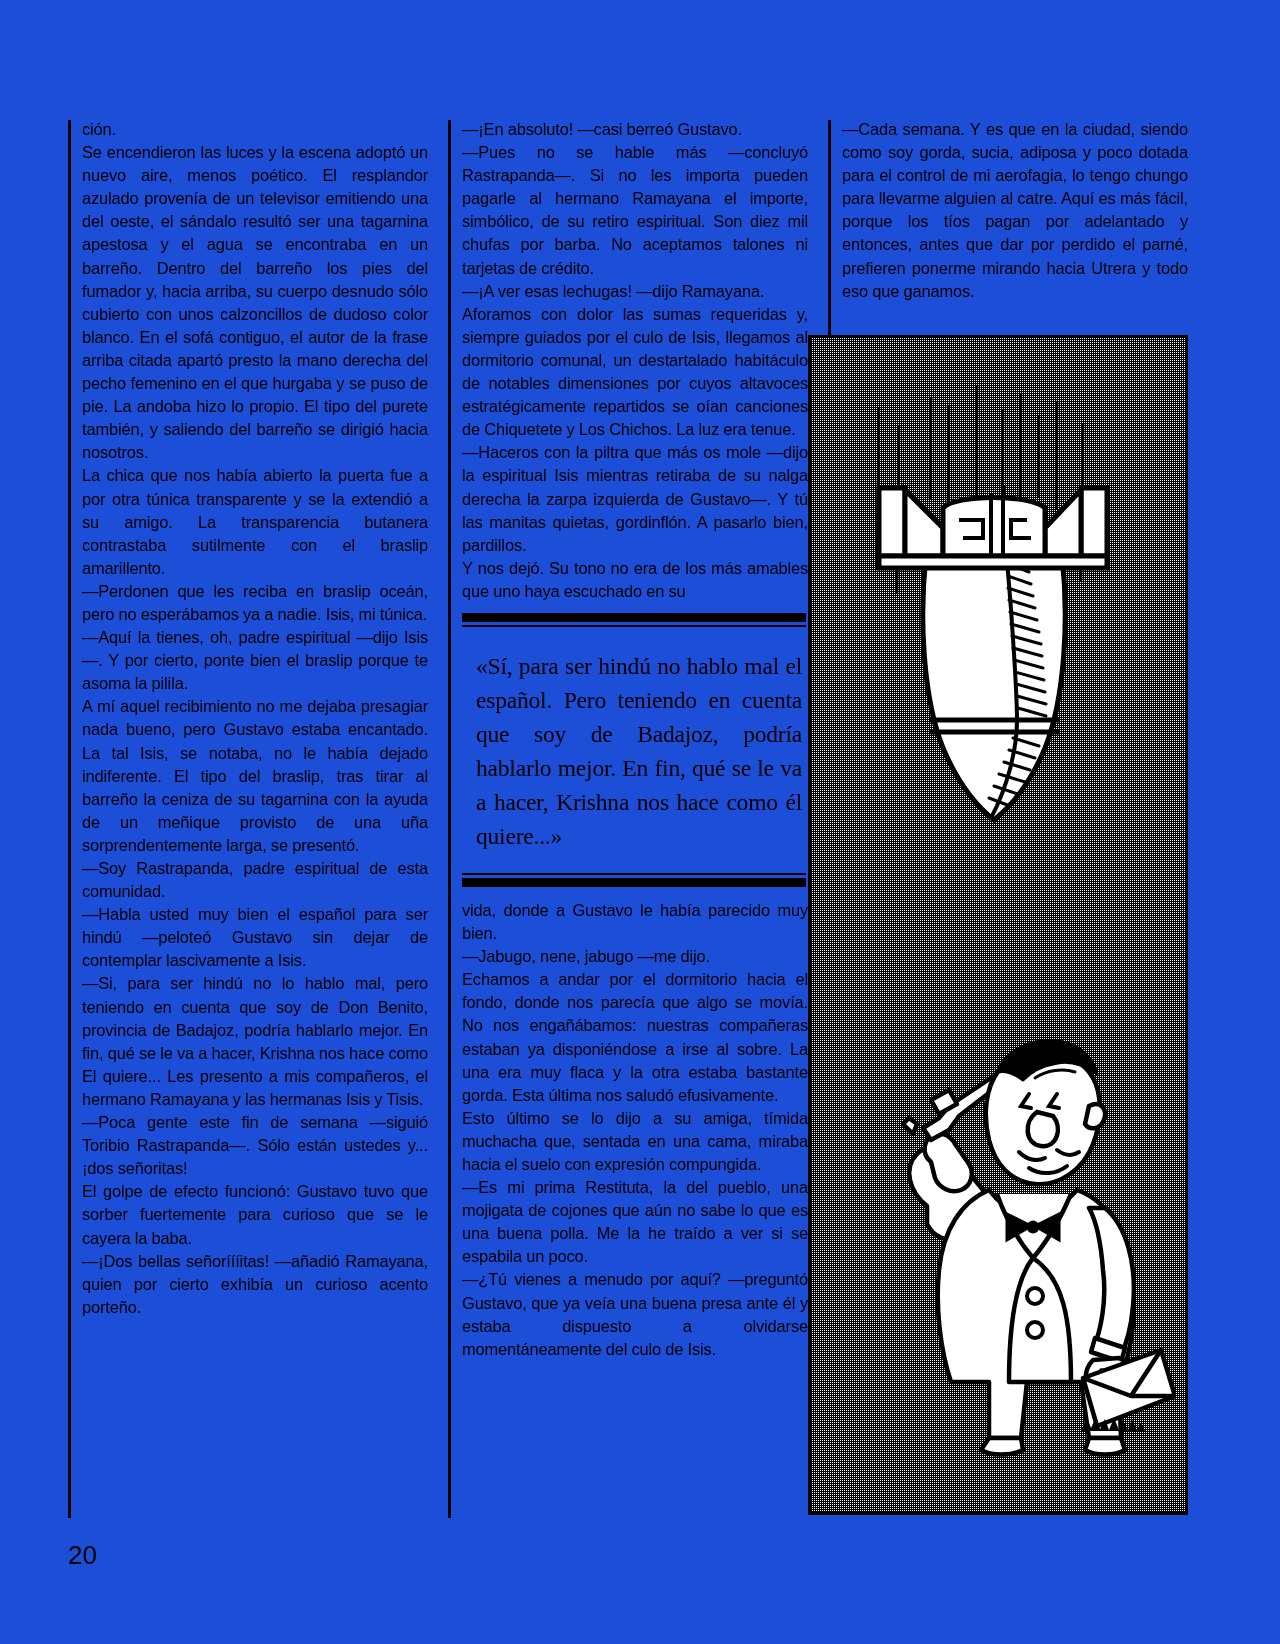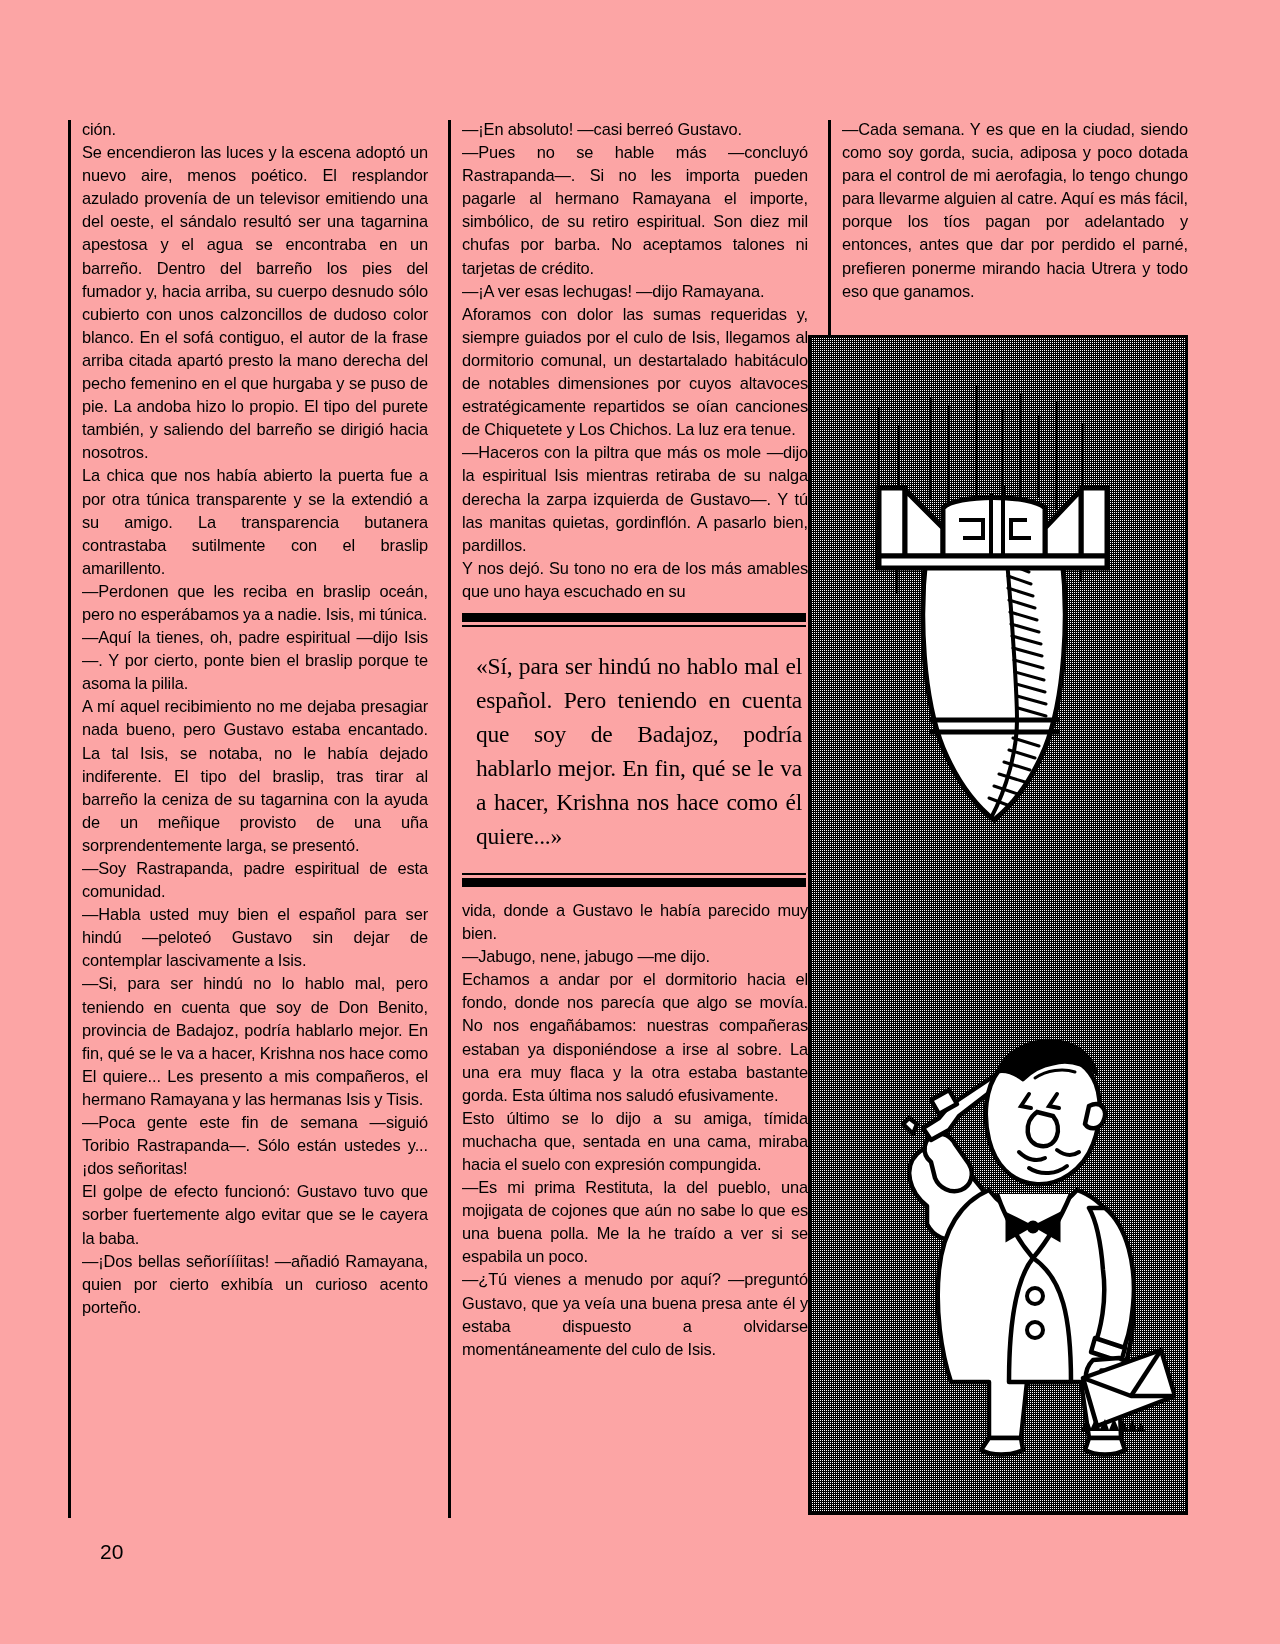--- a/index.html
+++ b/index.html
@@ -12,21 +12,21 @@
     font-family: "Liberation Sans", sans-serif;
     color: #000;
     position: relative;
     overflow: hidden;
   }
 
   .page {
     position: absolute;
     left: 0; top: 0;
     width: 1280px; height: 1644px;
-    background: #fca5a5;
+    background: #1d4ed8;
   }
 
   
   .cols {
     position: absolute;
     left: 68px;
     top: 118px;
     width: 1120px;
     height: 1400px;
     display: flex;
@@ -114,23 +114,22 @@
     position: absolute;
   }
   .art-bomb { left: 20px; top: 30px; width: 340px; height: 540px; }
   .art-man  { left: 20px; top: 640px; width: 345px; height: 480px; }
 
   
   .page-number {
     position: absolute;
     left: 68px;
     top: 1540px;
-    font-size: 21px;
+    font-size: 26px;
     letter-spacing: 0px;
-    margin-left: 32px;
   }
 </style>
 </head>
 <body>
 
 <div class="page">
 
   <div class="cols">
 
     <div class="col c1">
@@ -138,21 +137,21 @@
         <p>ción.</p>
         <p>Se encendieron las luces y la escena adoptó un nuevo aire, menos poético. El resplandor azulado provenía de un televisor emitiendo una del oeste, el sándalo resultó ser una tagarnina apestosa y el agua se encontraba en un barreño. Dentro del barreño los pies del fumador y, hacia arriba, su cuerpo desnudo sólo cubierto con unos calzoncillos de dudoso color blanco. En el sofá contiguo, el autor de la frase arriba citada apartó presto la mano derecha del pecho femenino en el que hurgaba y se puso de pie. La andoba hizo lo propio. El tipo del purete también, y saliendo del barreño se dirigió hacia nosotros.</p>
         <p>La chica que nos había abierto la puerta fue a por otra túnica transparente y se la extendió a su amigo. La transparencia butanera contrastaba sutilmente con el braslip amarillento.</p>
         <p>—Perdonen que les reciba en braslip oceán, pero no esperábamos ya a nadie. Isis, mi túnica.</p>
         <p>—Aquí la tienes, oh, padre espiritual —dijo Isis—. Y por cierto, ponte bien el braslip porque te asoma la pilila.</p>
         <p>A mí aquel recibimiento no me dejaba presagiar nada bueno, pero Gustavo estaba encantado. La tal Isis, se notaba, no le había dejado indiferente. El tipo del braslip, tras tirar al barreño la ceniza de su tagarnina con la ayuda de un meñique provisto de una uña sorprendentemente larga, se presentó.</p>
         <p>—Soy Rastrapanda, padre espiritual de esta comunidad.</p>
         <p>—Habla usted muy bien el español para ser hindú —peloteó Gustavo sin dejar de contemplar lascivamente a Isis.</p>
         <p>—Si, para ser hindú no lo hablo mal, pero teniendo en cuenta que soy de Don Benito, provincia de Badajoz, podría hablarlo mejor. En fin, qué se le va a hacer, Krishna nos hace como El quiere... Les presento a mis compañeros, el hermano Ramayana y las hermanas Isis y Tisis.</p>
         <p>—Poca gente este fin de semana —siguió Toribio Rastrapanda—. Sólo están ustedes y... ¡dos señoritas!</p>
-        <p>El golpe de efecto funcionó: Gustavo tuvo que sorber fuertemente algo evitar que se le cayera la baba.</p>
+        <p>El golpe de efecto funcionó: Gustavo tuvo que sorber fuertemente para curioso que se le cayera la baba.</p>
         <p>—¡Dos bellas señoríííitas! —añadió Ramayana, quien por cierto exhibía un curioso acento porteño.</p>
       </div>
     </div>
 
     <div class="col c2">
       <div class="body-text">
         <p>—¡En absoluto! —casi berreó Gustavo.</p>
         <p>—Pues no se hable más —concluyó Rastrapanda—. Si no les importa pueden pagarle al hermano Ramayana el importe, simbólico, de su retiro espiritual. Son diez mil chufas por barba. No aceptamos talones ni tarjetas de crédito.</p>
         <p>—¡A ver esas lechugas! —dijo Ramayana.</p>
         <p>Aforamos con dolor las sumas requeridas y, siempre guiados por el culo de Isis, llegamos al dormitorio comunal, un destartalado habitáculo de notables dimensiones por cuyos altavoces estratégicamente repartidos se oían canciones de Chiquetete y Los Chichos. La luz era tenue.</p>

